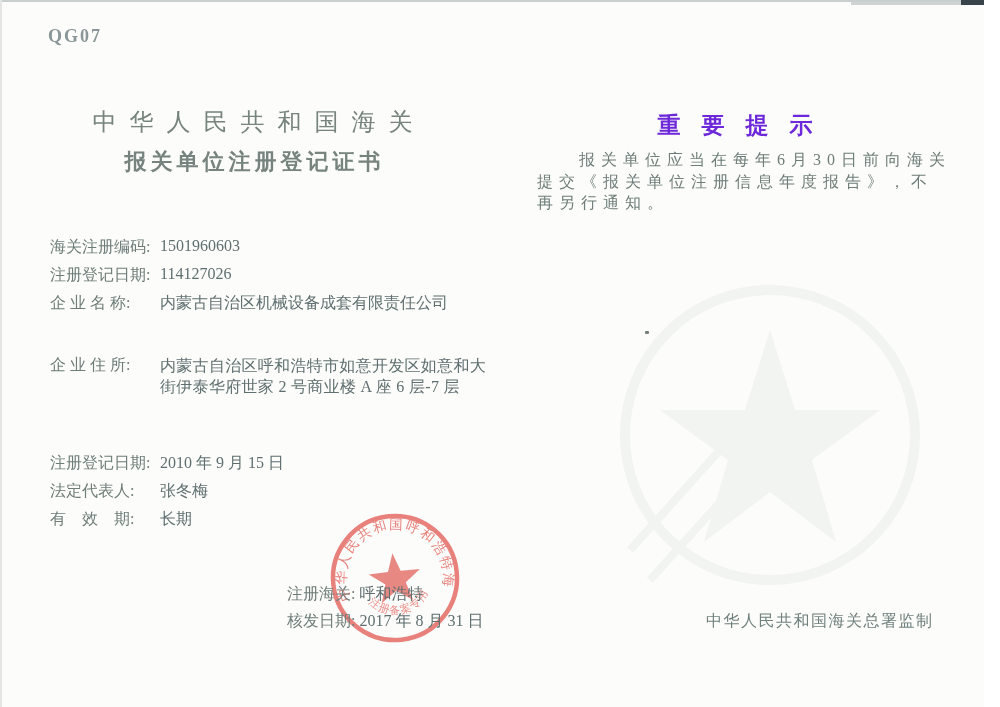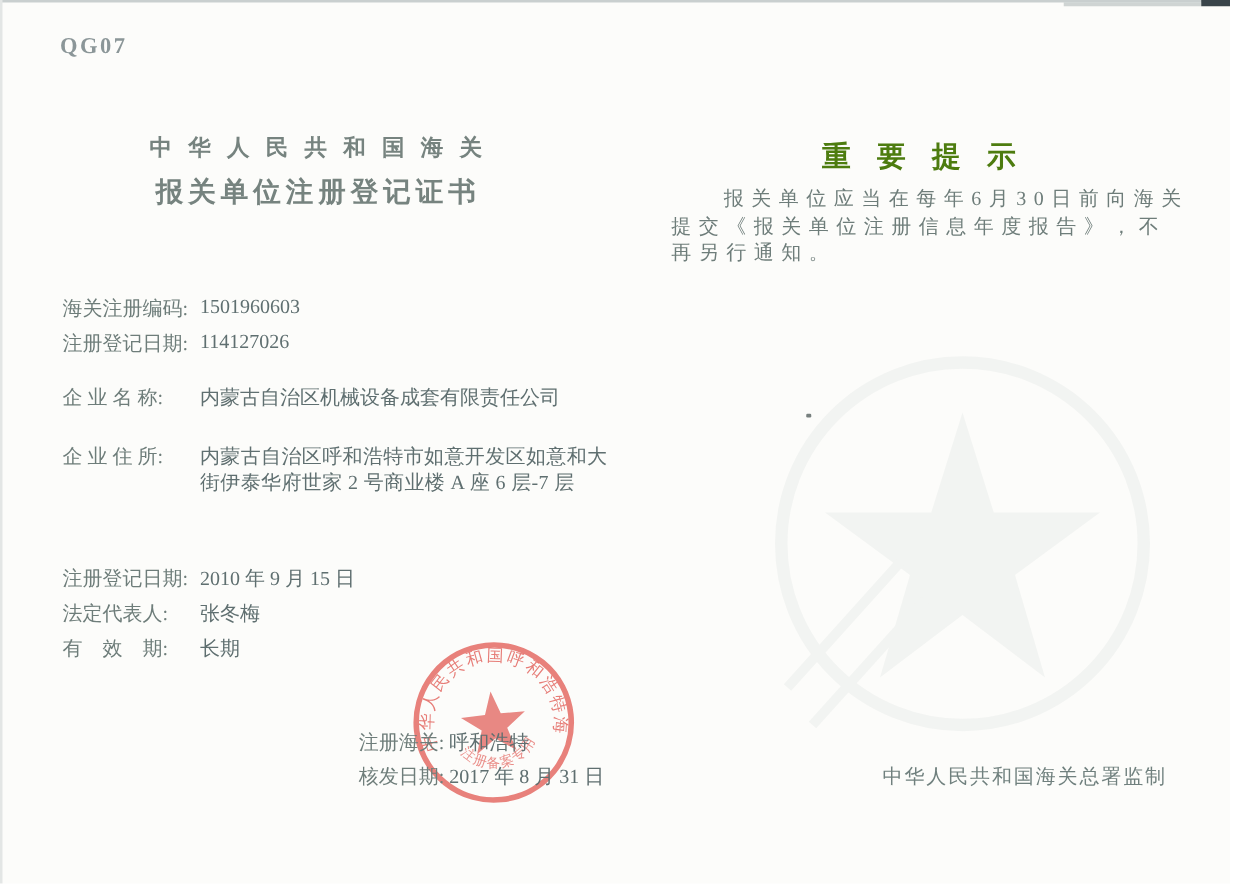--- a/index.html
+++ b/index.html
@@ -43,58 +43,58 @@
   .form-code {
     position: absolute; left: 48px; top: 26px;
     font-size: 18px; font-weight: bold; letter-spacing: 2px;
     color: #8b9698;
   }
   .title-block {
     position: absolute; left: 75px; top: 106px; width: 355px;
     text-align: center; color: #76837f;
   }
   .title-line1 {
-    font-size: 18px; font-weight: bold; letter-spacing: 13px;
+    font-size: 24px; font-weight: normal; letter-spacing: 13px;
     white-space: nowrap; margin-left: 13px; 
   }
   .title-line2 {
     font-size: 22px; font-weight: bold; letter-spacing: 4px;
     margin-top: 9px; margin-left: 4px; white-space: nowrap;
   }
   .field-row { position: absolute; left: 50px; font-size: 16px; white-space: nowrap; }
   .field-row .lab {
     display: inline-block; width: 106px; color: #6e7d7a;
     vertical-align: top;
   }
   .field-row .val { color: #5f6f70; }
   .val-block {
     display: inline-block; width: 338px; white-space: normal;
     line-height: 21px; vertical-align: top; letter-spacing: .3px;
   }
   .row-0 { top: 237px; }
   .row-1 { top: 265px; }
-  .row-2 { top: 308px; }
+  .row-2 { top: 293px; }
   .row-3 { top: 355px; }
   .row-4 { top: 426px; }
   .row-5 { top: 453px; }
   .row-6 { top: 481px; }
   .row-7 { top: 509px; }
   .issue-row { position: absolute; left: 287px; font-size: 16px; white-space: nowrap; z-index: 3; }
   .issue-row .lab { color: #6e7d7a; }
   .issue-row .val { color: #5f6f70; }
   .issue-0 { top: 584px; }
   .issue-1 { top: 611px; }
   .stamp {
     position: absolute; left: 327px; top: 510px; width: 136px; height: 136px;
     z-index: 2; opacity: .88; transform: rotate(-6deg);
   }
   .notice-title {
     position: absolute; left: 550px; top: 110px; width: 370px;
     text-align: center; font-size: 23px; font-weight: bold;
-    letter-spacing: 21px; color: #4d7c0f; white-space: nowrap;
+    letter-spacing: 21px; color: #6d28d9; white-space: nowrap;
     text-indent: 21px; 
   }
   .notice-body {
     position: absolute; left: 537px; top: 149px; width: 416px;
     font-size: 16px; letter-spacing: 6px; line-height: 21.5px;
     text-indent: 42px; color: #6e7d7a; margin: 0;
   }
   .footer-line {
     position: absolute; left: 706px; top: 611px;
     font-size: 16px; letter-spacing: 1.5px; color: #70807e;

